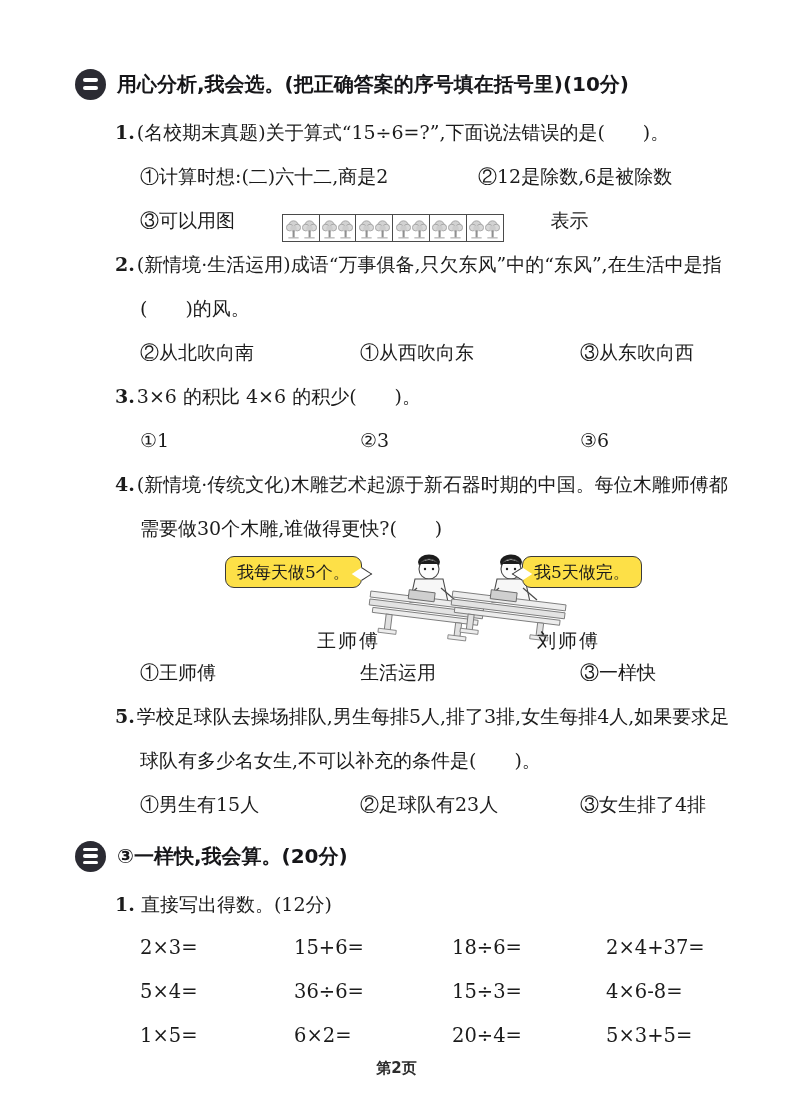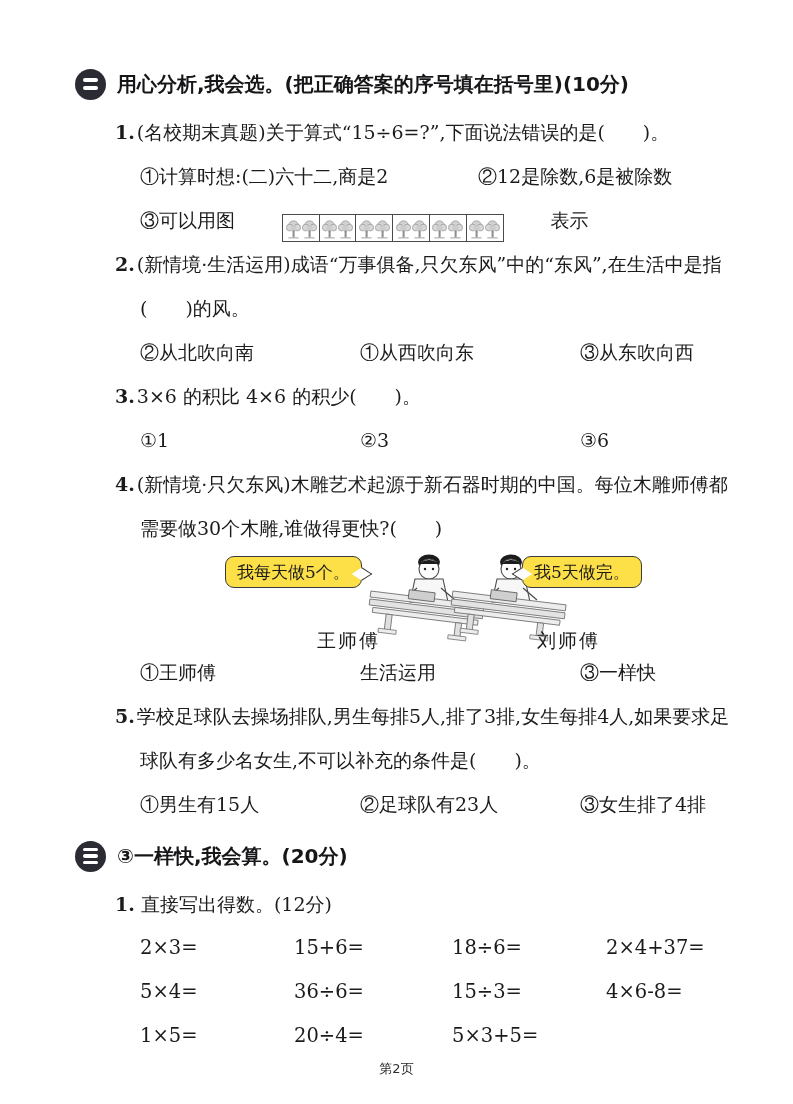--- a/index.html
+++ b/index.html
@@ -77,22 +77,23 @@
   
   .sub-q { margin-left: 40px; line-height: 44px; }
   .sub-q b { font-family: "DejaVu Serif", serif; }
   .calc-grid {
     margin-left: 65px; display: grid;
     grid-template-columns: 154px 158px 154px 1fr;
     line-height: 44px; font-size: 19.5px;
   }
   .footer {
     position: absolute; bottom: 26px; left: 0; right: 0;
-    text-align: center; font-size: 13px; color: #2d2d2d;
+    text-align: center; font-size: 15px; color: #2d2d2d;
     font-family: "DejaVu Sans", "Liberation Sans", sans-serif;
+    font-weight: bold;
   }
   .gap-s { height: 10px; } .gap-m { height: 14px; }
 </style>
 </head>
 <body>
 
 <svg width="0" height="0" style="position:absolute">
   <defs>
     <g id="tree">
       <circle cx="8" cy="8" r="5.2" fill="#d2d2d2" stroke="#8d8d8d" stroke-width="0.7"></circle>
@@ -211,21 +212,21 @@
   <div class="question">
     <p class="q-text"><b class="q-num">3.</b><span>3×6 的积比 4×6 的积少(　　)。</span></p>
     <div class="opts opts-3">
       <span>①1</span>
       <span>②3</span>
       <span>③6</span>
     </div>
   </div>
 
   <div class="question">
-    <p class="q-text"><b class="q-num">4.</b><span>(新情境·只欠东风)木雕艺术起源于新石器时期的中国。每位木雕师傅都需要做30个木雕,谁做得更快?(　　)</span></p>
+    <p class="q-text"><b class="q-num">4.</b><span>(新情境·传统文化)木雕艺术起源于新石器时期的中国。每位木雕师傅都需要做30个木雕,谁做得更快?(　　)</span></p>
   </div>
 
   <div class="illus">
     <div class="bubble bubble-left" style="left:0; top:6px;">我每天做5个。</div>
     <svg class="fig" style="left:142px;" width="120" height="92" viewBox="0 0 120 92">
         <use href="#craftsman"></use>
       </svg>
     <svg class="fig" style="left:224px;" width="120" height="92" viewBox="0 0 120 92">
         <use href="#craftsman"></use>
       </svg>
@@ -272,18 +273,19 @@
   <div class="calc-grid">
     <span>2×3=</span>
     <span>15+6=</span>
     <span>18÷6=</span>
     <span>2×4+37=</span>
     <span>5×4=</span>
     <span>36÷6=</span>
     <span>15÷3=</span>
     <span>4×6-8=</span>
     <span>1×5=</span>
+    <span>6×2=</span>
     <span>20÷4=</span>
     <span>5×3+5=</span>
   </div>
 
   <div class="footer">第2页</div>
 </div>
 
 </body></html>

